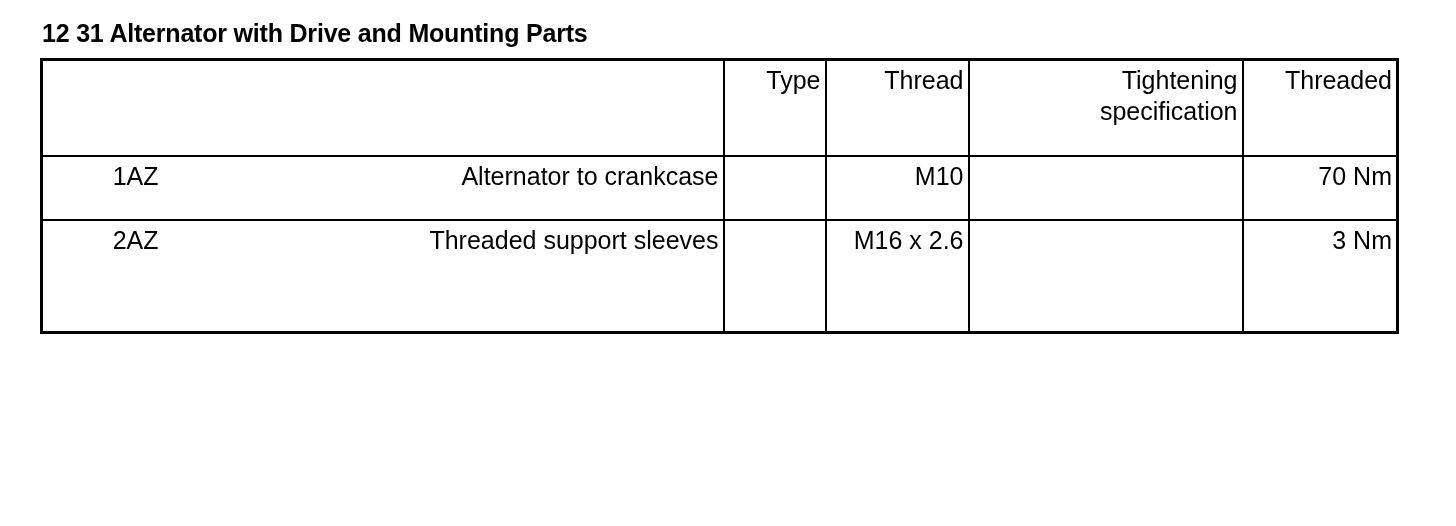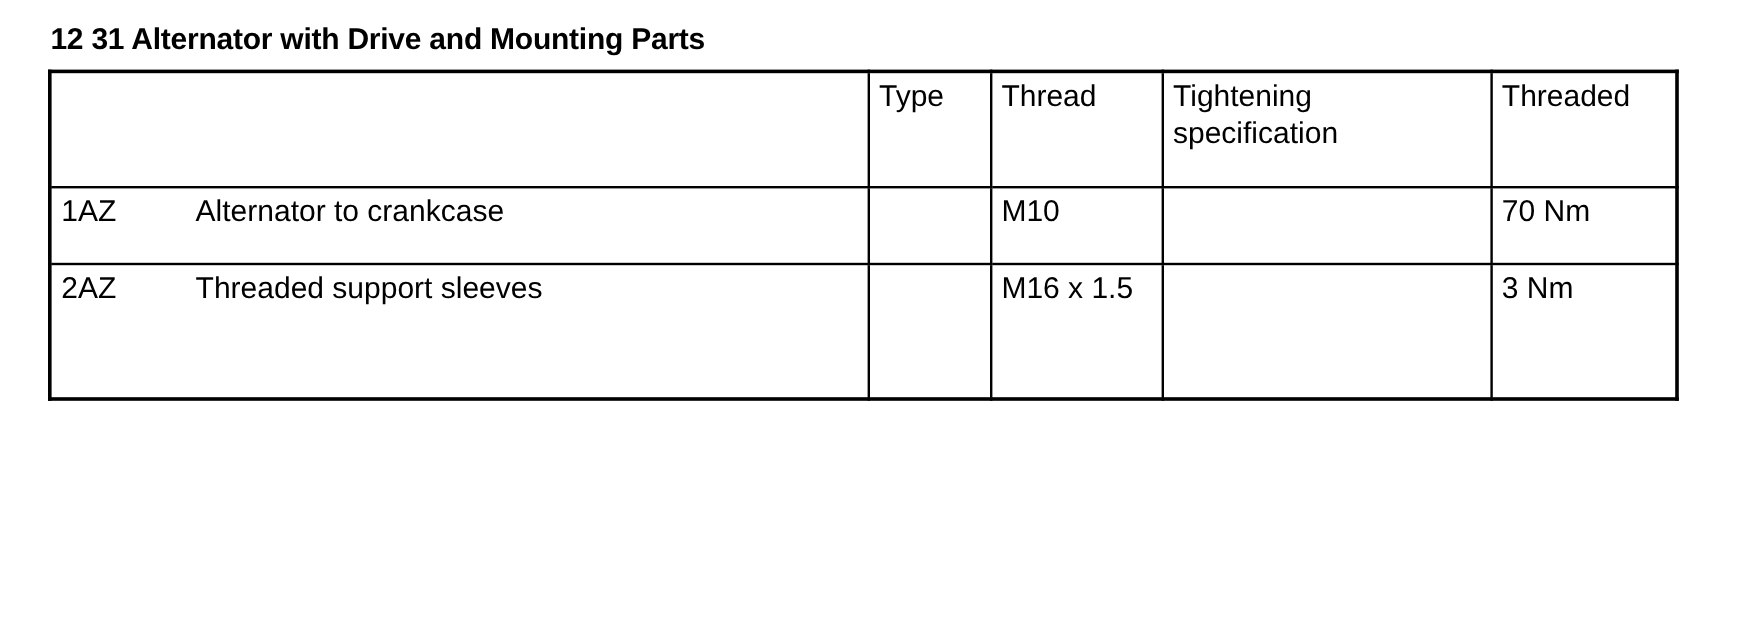--- a/index.html
+++ b/index.html
@@ -35,21 +35,21 @@
     width: 1356px;
     border: 3px solid #000000;
   }
   table.spec-table td,
   table.spec-table th {
     border: 2px solid #000000;
     vertical-align: top;
     padding: 4px 4px 6px 8px;
     font-size: 25px;
     font-weight: normal;
-    text-align: left;
+    text-align: right;
     line-height: 1.25;
   }
   thead th {
     font-weight: bold;
     font-size: 25px;
     line-height: 1.22;
   }
   col.c-desc   { width: 682px; }
   col.c-type   { width: 102px; }
   col.c-thread { width: 143px; }
@@ -109,20 +109,20 @@
         <td></td>
         <td>M10</td>
         <td></td>
         <td>70 Nm</td>
       </tr>
       <tr class="r2">
         <td class="row-cell-desc">
           <span class="item-id">2AZ</span><span class="item-text">Threaded support sleeves</span>
         </td>
         <td></td>
-        <td>M16 x 1.5</td>
+        <td>M16 x 2.6</td>
         <td></td>
         <td>3 Nm</td>
       </tr>
     </tbody>
   </table>
 
 </div>
 
 </body></html>

